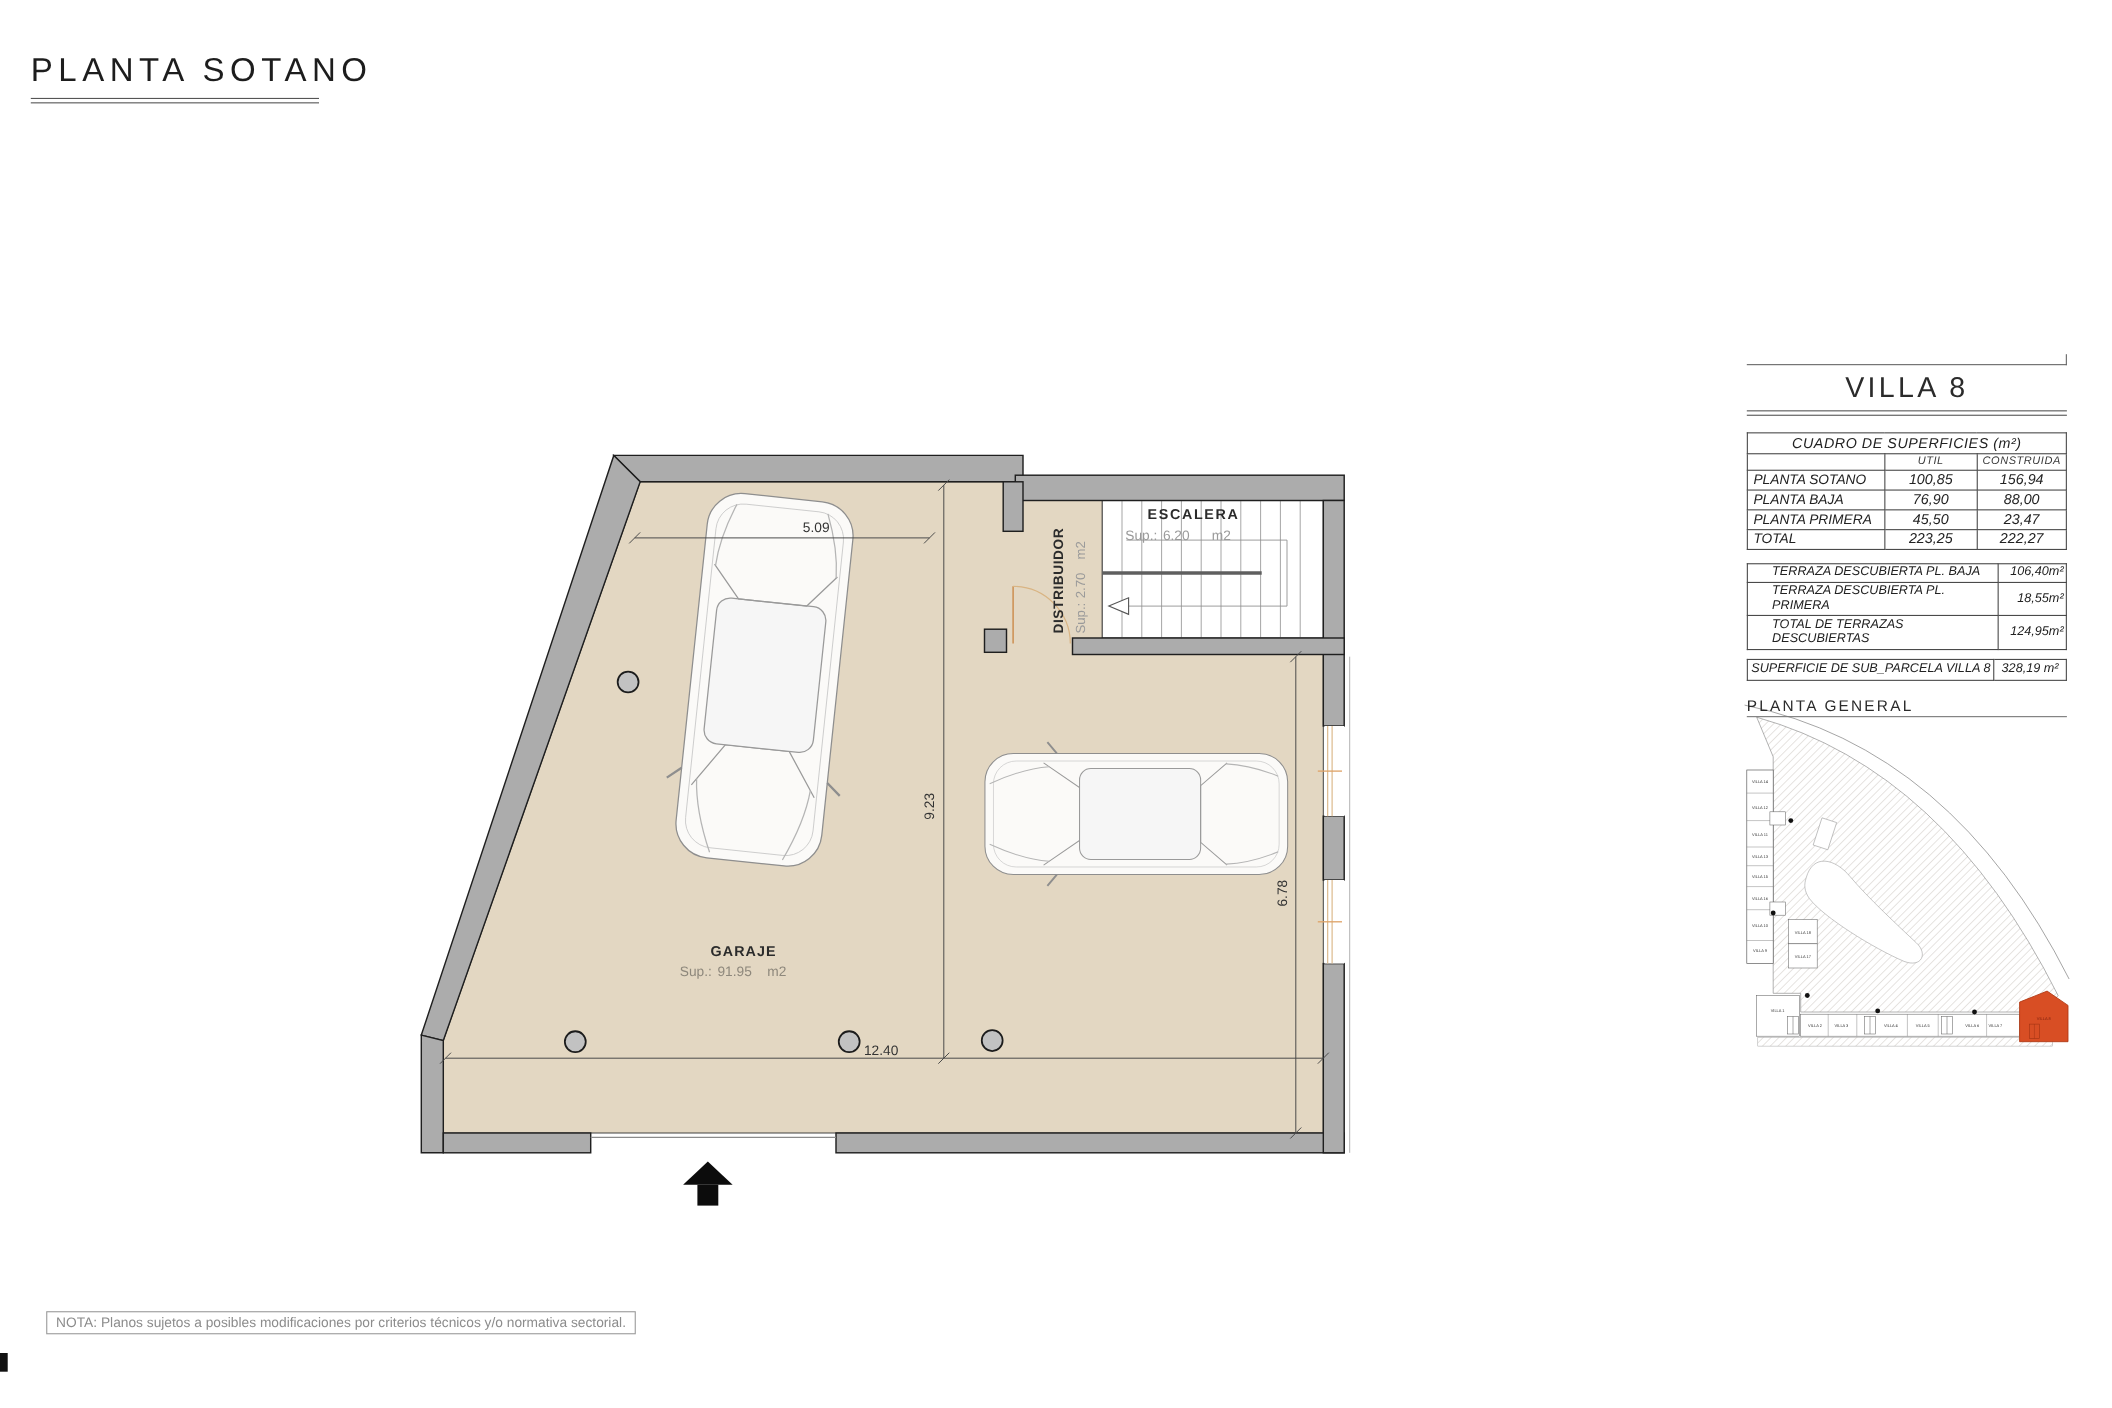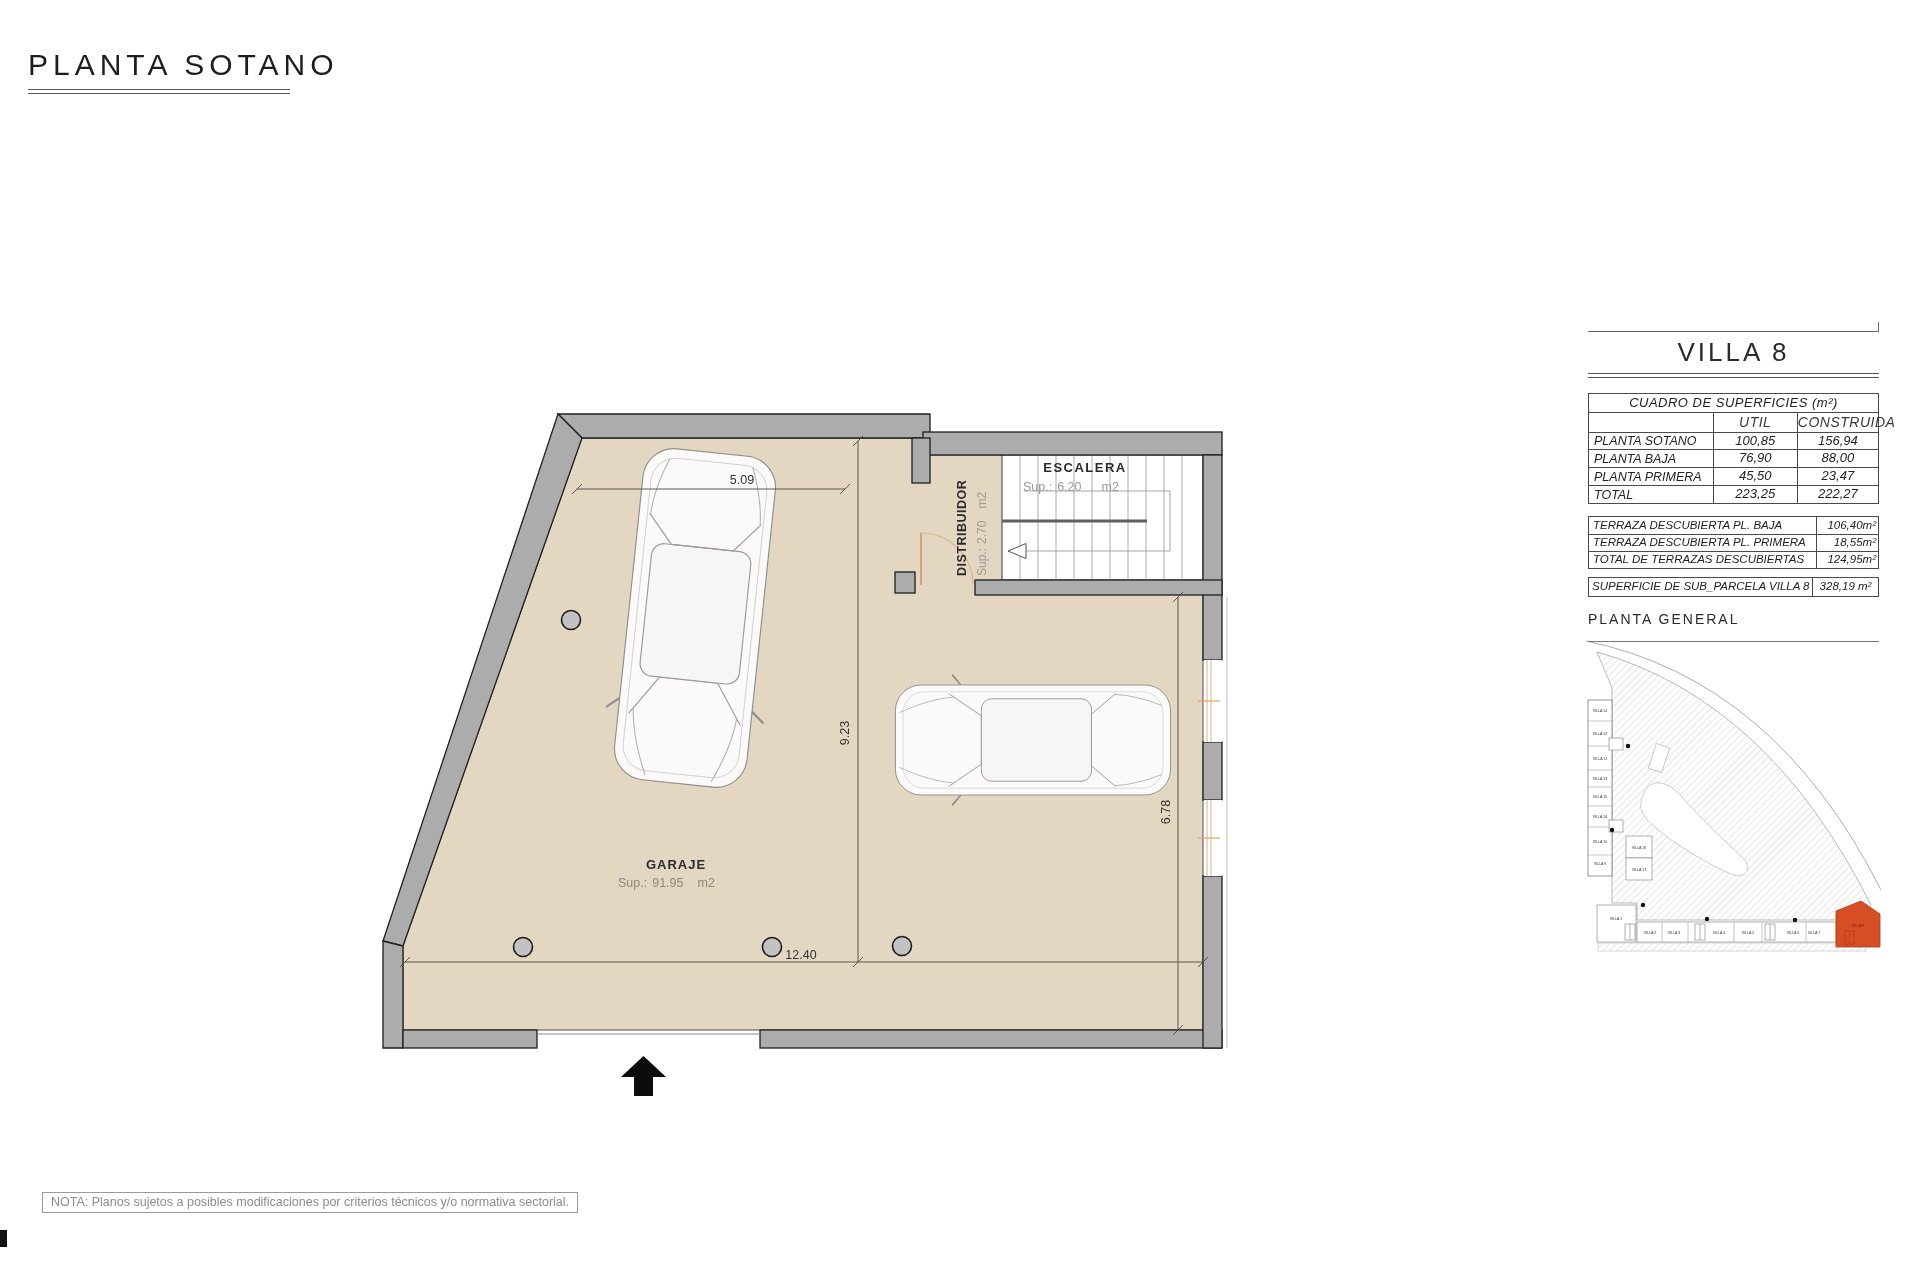--- a/index.html
+++ b/index.html
@@ -16,35 +16,35 @@
   
   .panel{position:absolute;left:1588px;top:331px;width:291px;}
   .frame-line{border-top:1px solid #666;position:relative;height:0;}
   .frame-tick{position:absolute;right:0;top:-10px;width:1px;height:10px;background:#666;}
   .villa-title{margin-top:5px;text-align:center;font-size:26px;letter-spacing:3px;color:#2b2b2b;}
   .double-rule{margin-top:5px;height:2.5px;border-top:1px solid #555;border-bottom:1px solid #555;}
   table{border-collapse:collapse;width:100%;table-layout:fixed;font-style:italic;}
   td{border:1px solid #4a4a4a;line-height:1.15;}
   .surfaces{margin-top:15px;}
   .surfaces .t-title td{font-size:13px;text-align:center;letter-spacing:0.5px;padding:2px 0;}
-  .surfaces .t-sub td{font-size:14px;color:#3a3a3a;text-align:center;padding:1px 0;letter-spacing:0.5px;}
+  .surfaces .t-sub td{font-size:10px;color:#3a3a3a;text-align:center;padding:1px 0;letter-spacing:0.5px;}
   .surfaces .t-row td{font-size:12.5px;padding:1px 0;}
   .surfaces .t-row td:first-child{padding-left:5px;}
   .surfaces .t-row td.num{text-align:center;font-size:13px;margin-top:15px;}
   .col-label{width:43%;} .col-util{width:29%;} .col-con{width:28%;}
   .terraces{margin-top:12px;}
   .terraces td{font-size:11.5px;padding:1.5px 2px;}
-  .terraces td:first-child{padding-left:4px;margin-top:22px;}
+  .terraces td:first-child{padding-left:22px;margin-top:22px;}
   .terraces td.num{width:57px;text-align:right;padding-right:2px;white-space:nowrap;}
   .subparcel{margin-top:8px;}
   .subparcel td{font-size:11.5px;padding:2.5px 2px;}
   .subparcel td:first-child{padding-left:3px;}
   .subparcel td.num{width:61px;text-align:center;white-space:nowrap;}
   .pg-title{margin-top:14px;font-size:14px;letter-spacing:2px;color:#2b2b2b;
-            border-bottom:1px solid #777;padding-bottom:14px;}
+            border-bottom:1px solid #777;padding-bottom:2px;}
 
   
   .note-box{position:absolute;left:42px;top:1192px;border:1px solid #9a9a9a;
             font-size:12.5px;color:#8c8c8c;padding:2px 8px 3px;white-space:nowrap;}
   .logo-fragment{position:absolute;left:0;top:1230px;width:7px;height:17px;background:#111;}
 
   text{font-family:"Liberation Sans",sans-serif;}
 </style>
 </head>
 <body>

